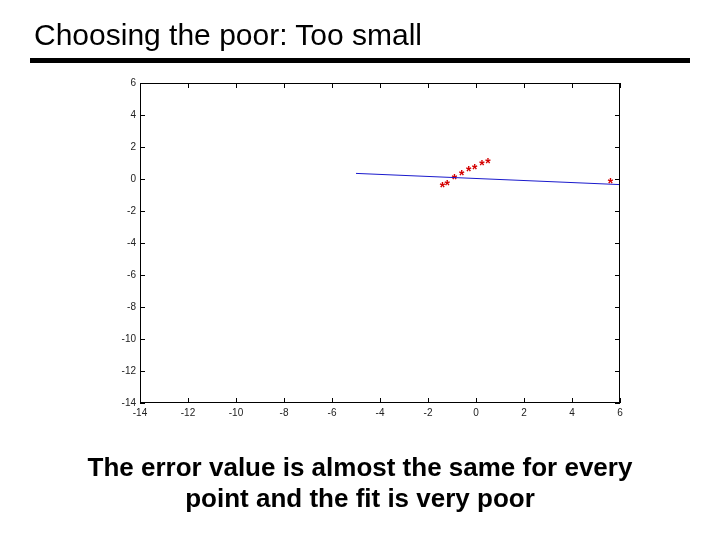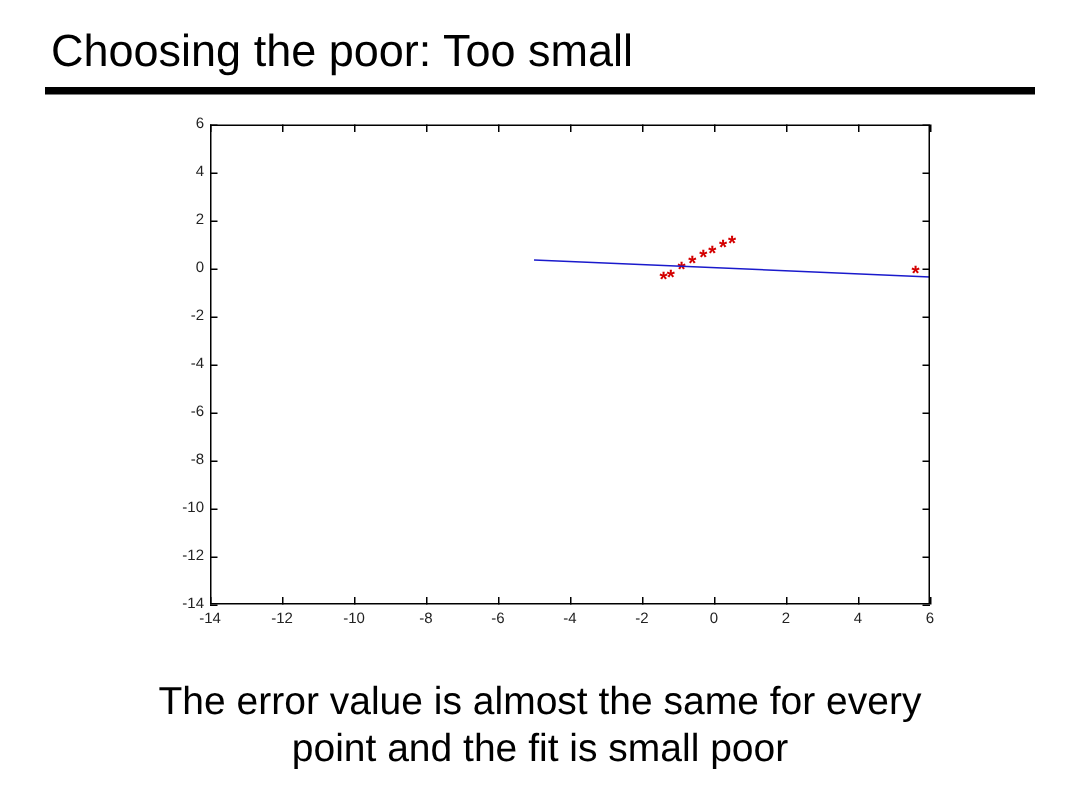--- a/index.html
+++ b/index.html
@@ -78,20 +78,21 @@
   }
   .caption {
     position: absolute;
     bottom: 26px;
     left: 0;
     width: 720px;
     text-align: center;
     font-size: 26px;
     line-height: 1.2;
     padding: 0 40px;
+    font-weight: bold;
   }
   svg.overlay {
     position: absolute;
     left: 60px;
     top: 10px;
     width: 480px;
     height: 320px;
     overflow: visible;
   }
   .star {
@@ -192,14 +193,14 @@
     <div class="xtick-label" style="left: 492px;">4</div>
     <div class="tick-mark-x" style="left: 492px; top: 10px;"></div>
     <div class="tick-mark-x" style="left: 492px; top: 325px;"></div>
     <div class="xtick-label" style="left: 540px;">6</div>
     <div class="tick-mark-x" style="left: 540px; top: 10px;"></div>
     <div class="tick-mark-x" style="left: 540px; top: 325px;"></div>
   </div>
 
 <div class="caption">
   <span>The error value is almost the same for every</span><br>
-  <span>point and the fit is small poor</span>
+  <span>point and the fit is very poor</span>
 </div>
 
 </body></html>

